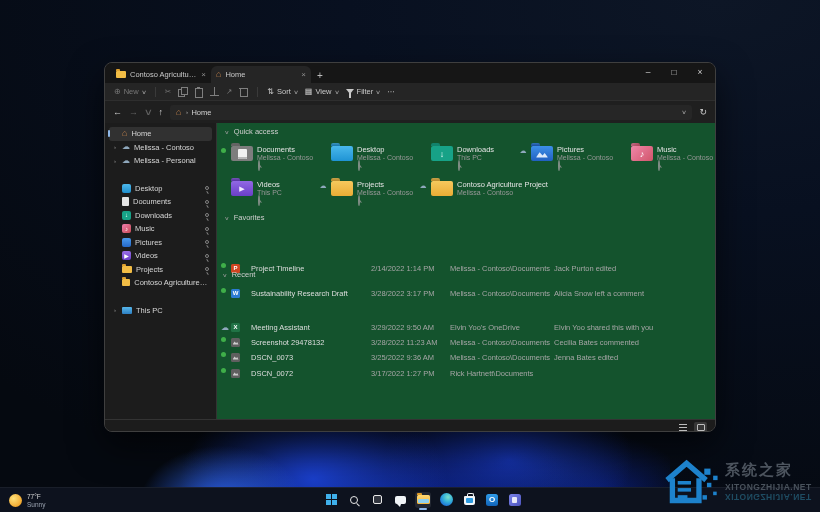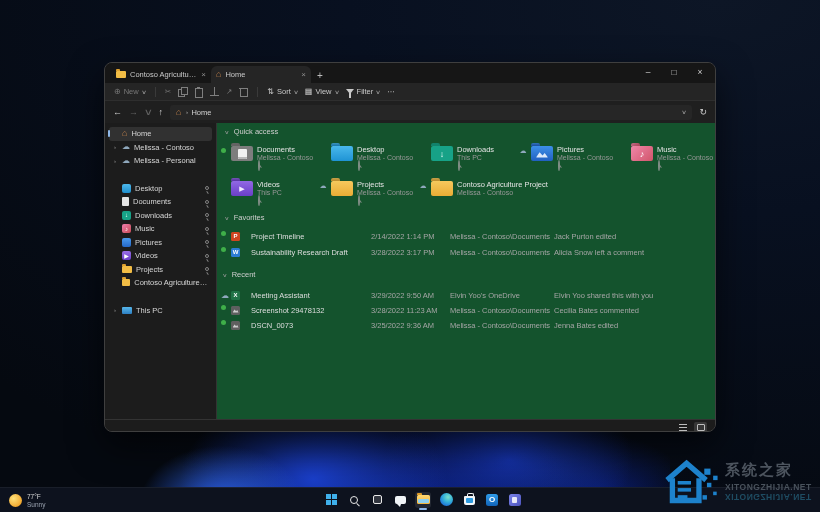--- a/index.html
+++ b/index.html
@@ -111,21 +111,21 @@
     clip-path:polygon(0 100%, 30% 35%, 55% 75%, 72% 45%, 100% 100%); }
   .f-mus { background:linear-gradient(135deg,#ef87a9,#d1556b); }
   .f-mus::after { content:"♪"; font-size:9px; color:#fff; }
   .f-vid { background:linear-gradient(180deg,#9168e4,#6a3fc8); }
   .f-vid::after { content:"▶"; font-size:7px; color:#f0eaff; }
   .f-yel { background:linear-gradient(180deg,#f6c95d,#eaac35); }
   .ttxt { min-width:0; padding-top:2px; }
   .tname { font-size:7.5px; color:#e4e4e4; white-space:nowrap; }
   .tloc { font-size:7px; color:#989898; white-space:nowrap; }
   .ttxt .pin { margin:2px 0 0 1px; }
-  .frow { position:absolute; left:0; width:100%; height:13px; }
+  .frow { position:absolute; left:0; width:100%; height:13px;margin-top:32px; }
   .frow span { position:absolute; top:0; line-height:13px; white-space:nowrap; }
   .c-stat { left:4px; }
   .c-icon { left:14px; top:2px !important; }
   .c-name { left:34px; color:#dedede; }
   .c-date { left:154px; color:#a6a6a6; }
   .c-loc  { left:233px; color:#a6a6a6; }
   .c-act  { left:337px; color:#a6a6a6; }
   .ficon { width:9px; height:9px; border-radius:1.5px; display:flex; align-items:center; justify-content:center;
     font-size:6px; font-weight:bold; color:#fff; }
   .fi-ppt { background:#cf4520; }
@@ -415,21 +415,21 @@
             <span class="dotg"></span>
           </span>
         <span class="c-icon">
             <span class="ficon fi-ppt">P</span>
           </span>
         <span class="c-name">Project Timeline</span>
         <span class="c-date">2/14/2022 1:14 PM</span>
         <span class="c-loc">Melissa - Contoso\Documents</span>
         <span class="c-act">Jack Purton edited</span>
       </div>
-      <div class="frow" style="top:123px;">
+      <div class="frow" style="top:132px;">
         <span class="c-stat">
             <span class="dotg"></span>
           </span>
         <span class="c-icon">
             <span class="ficon fi-word">W</span>
           </span>
         <span class="c-name">Sustainability Research Draft</span>
         <span class="c-date">3/28/2022 3:17 PM</span>
         <span class="c-loc">Melissa - Contoso\Documents</span>
         <span class="c-act">Alicia Snow left a comment</span>
@@ -466,20 +466,32 @@
         <span class="c-stat">
             <span class="dotg"></span>
           </span>
         <span class="c-icon">
             <span class="ficon fi-img"></span>
           </span>
         <span class="c-name">DSCN_0073</span>
         <span class="c-date">3/25/2022 9:36 AM</span>
         <span class="c-loc">Melissa - Contoso\Documents</span>
         <span class="c-act">Jenna Bates edited</span>
+      </div>
+      <div class="frow" style="top:212px;">
+        <span class="c-stat">
+            <span class="dotg"></span>
+          </span>
+        <span class="c-icon">
+            <span class="ficon fi-img"></span>
+          </span>
+        <span class="c-name">DSCN_0072</span>
+        <span class="c-date">3/17/2022 1:27 PM</span>
+        <span class="c-loc">Rick Hartnett\Documents</span>
+        <span class="c-act"></span>
       </div>
     </div>
   </div>
 
   <div class="statusbar">
     <span class="sb-btn">
         <span class="ic-lines"></span>
       </span>
     <span class="sb-btn on">
         <span class="ic-thumb"></span>

